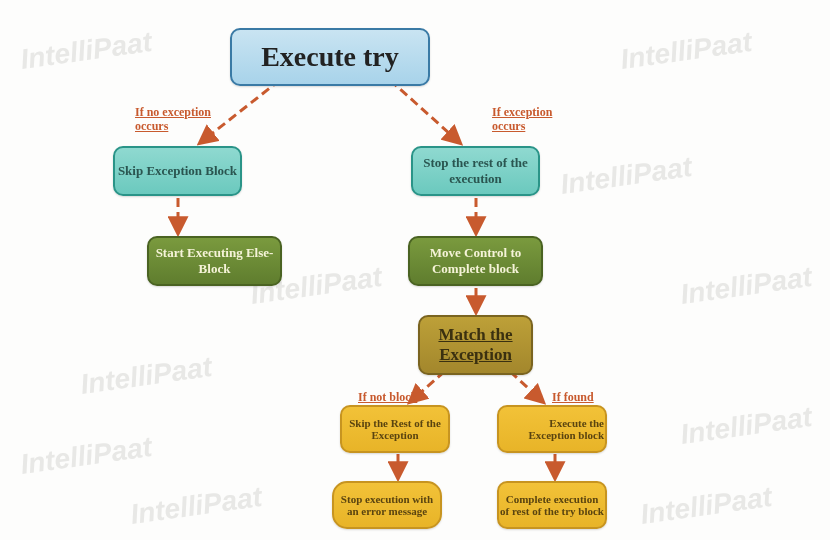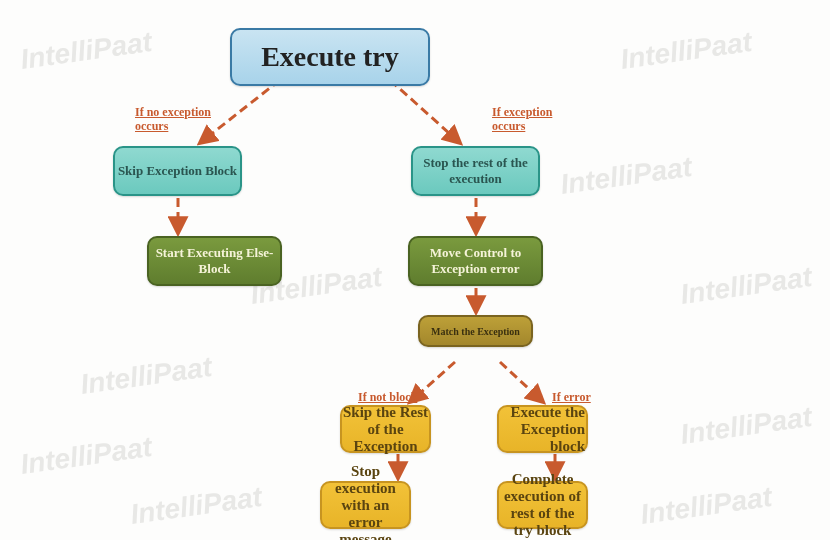--- a/index.html
+++ b/index.html
@@ -56,30 +56,31 @@
     border: 2px solid #4a6322;
     color: #f5f3d8;
     font-size: 13px;
     width: 135px;
     height: 50px;
   }
   .node-olive {
     background: linear-gradient(#bda038, #a3872c);
     border: 2px solid #7a6420;
     color: #3a3010;
-    font-size: 10px;
+    font-size: 17px;
     width: 115px;
-    height: 32px;
+    height: 60px;
+    text-decoration: underline;
   }
   .node-yellow {
     background: linear-gradient(#f2c238, #e8b428);
     border: 2px solid #c79420;
     color: #5a4410;
-    font-size: 15px;
-    width: 91px;
+    font-size: 11px;
+    width: 110px;
     height: 48px;
   }
   .edge-label {
     position: absolute;
     color: #c85a2e;
     font-size: 12px;
     font-weight: bold;
     z-index: 2;
     text-align: left;
     line-height: 1.2;
@@ -135,24 +136,24 @@
 
 <div class="node node-title" style="left:230px; top:28px;">Execute try</div>
 
 <div class="edge-label" style="left:135px; top:105px; width:85px;">If no exception occurs</div>
 <div class="edge-label" style="left:492px; top:105px; width:75px;">If exception occurs</div>
 
 <div class="node node-teal" style="left:113px; top:146px;">Skip Exception Block</div>
 <div class="node node-teal" style="left:411px; top:146px;">Stop the rest of the execution</div>
 
 <div class="node node-green" style="left:110px; top:236px;margin-left:37px;">Start Executing Else- Block</div>
-<div class="node node-green" style="left:408px; top:236px;">Move Control to Exception error</div>
+<div class="node node-green" style="left:408px; top:236px;">Move Control to Complete block</div>
 
 <div class="node node-olive" style="left:418px; top:315px;">Match the Exception</div>
 
 <div class="edge-label" style="left:358px; top:390px;">If not block</div>
-<div class="edge-label" style="left:552px; top:390px;">If error</div>
+<div class="edge-label" style="left:552px; top:390px;">If found</div>
 
 <div class="node node-yellow" style="left:340px; top:405px;">Skip the Rest of the Exception</div>
 <div class="node node-yellow" style="left:497px; top:405px;text-align:right;">Execute the Exception block</div>
 
-<div class="node node-yellow" style="left:320px; top:481px;">Stop execution with an error message</div>
+<div class="node node-yellow" style="left:332px; top:481px;border-radius:15px;">Stop execution with an error message</div>
 <div class="node node-yellow" style="left:497px; top:481px;">Complete execution of rest of the try block</div>
 
 </body></html>

